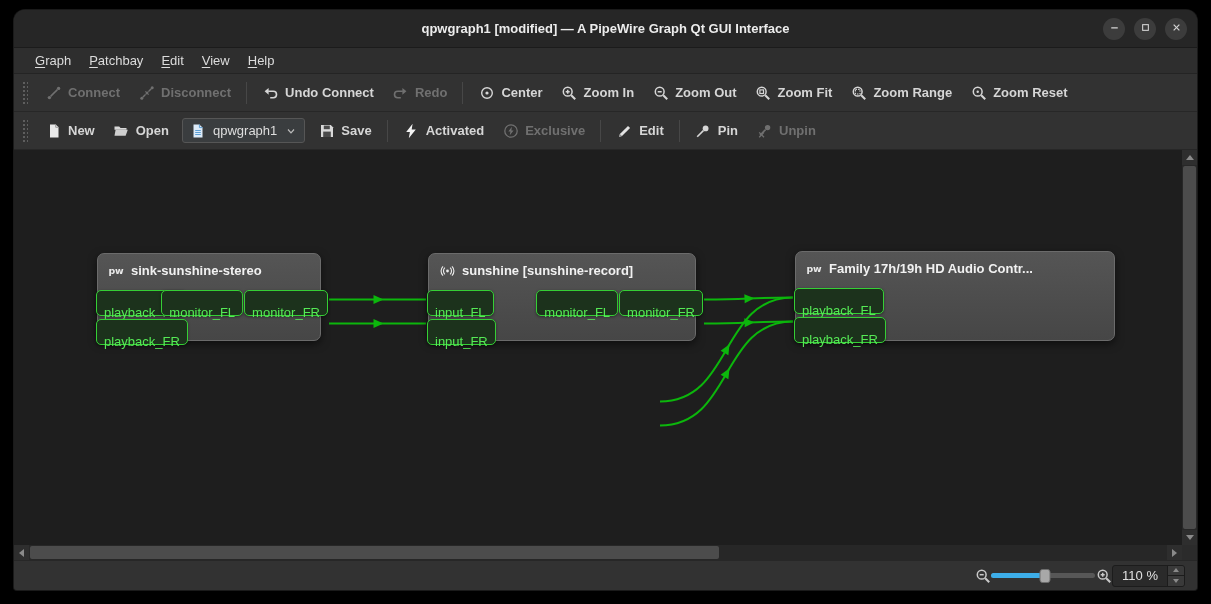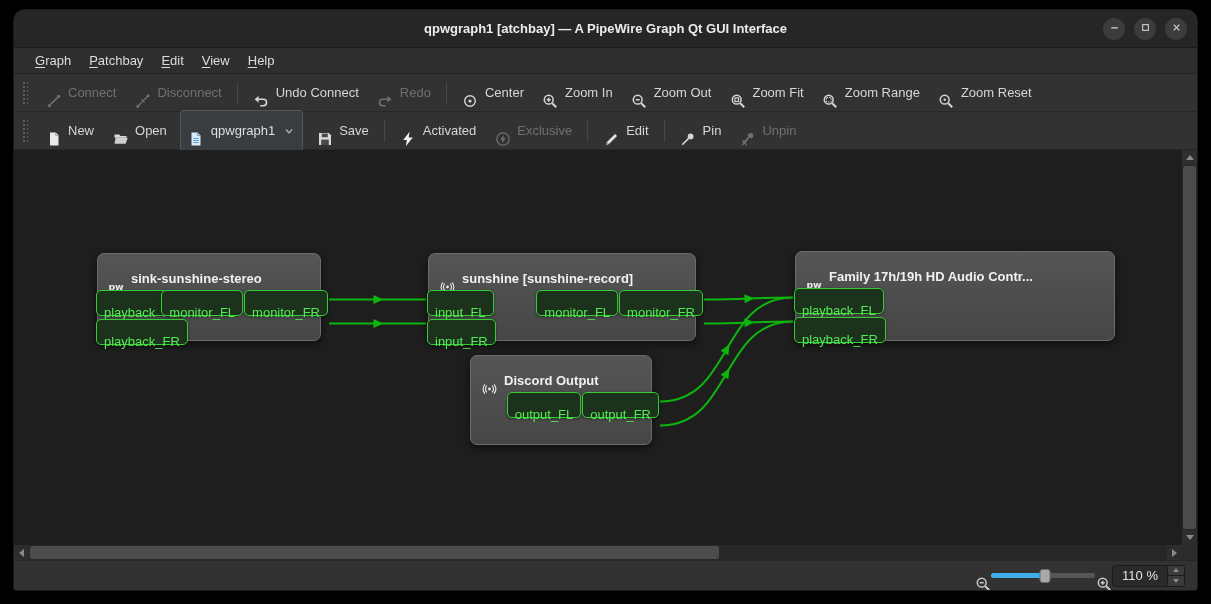--- a/index.html
+++ b/index.html
@@ -26,23 +26,23 @@
   .menu-item u { text-decoration:underline; text-underline-offset:2px; }
 
   
   .toolbar { height:38px; background:#323232; border-bottom:1px solid #272727;
     display:flex; align-items:center; padding-left:5px; flex:none; }
   .tb-handle { width:6px; height:24px; margin:0 8px 0 3px;
     background-image:radial-gradient(circle, #5e5e5e 1px, transparent 1.3px);
     background-size:4px 4px; }
   .tb-btn { display:flex; align-items:center; gap:6px; padding:5px 9px; color:#d6d6d6;
     font-size:13px; border-radius:3px; }
-  .tb-btn .lbl { white-space:nowrap; }
+  .tb-btn .lbl { white-space:nowrap;font-weight:bold; }
   .tb-btn.disabled { color:#707070; }
-  .ico { width:17px; height:17px; display:inline-flex; align-items:center; justify-content:center;margin-top:16px; }
+  .ico { width:17px; height:17px; display:inline-flex; align-items:center; justify-content:center; }
   .ico svg { width:16px; height:16px; }
   .tb-sep { width:1px; height:22px; background:#474747; margin:0 6px; }
   .combo { display:flex; align-items:center; gap:6px; background:#3a3d3f; border:1px solid #565656;
     border-radius:3px; padding:3px 7px; color:#dedede; font-size:13px; margin:0 4px; }
   .combo .chev { width:12px; height:12px; display:inline-flex; color:#bbb; margin-left:2px; }
   .combo .chev svg { width:12px; height:12px; }
 
   
   .canvas-wrap { flex:1; position:relative; background:#1e1e1e; overflow:hidden; }
   .canvas { position:absolute; left:0; top:0; right:15px; bottom:15px; overflow:hidden; }
@@ -92,21 +92,21 @@
   .spin-btn + .spin-btn { border-top:1px solid #1c1c1c; }
   .spin-btn .tri.up { border-bottom-width:4px; border-left-width:3.5px; border-right-width:3.5px; }
   .spin-btn .tri.down { border-top-width:4px; border-left-width:3.5px; border-right-width:3.5px; }
 </style>
 </head>
 <body>
 
 <div class="window">
 
   <div class="titlebar">
-    <div class="title">qpwgraph1 [atchbay] — A PipeWire Graph Qt GUI Interface</div>
+    <div class="title">qpwgraph1 [modified] — A PipeWire Graph Qt GUI Interface</div>
     <div class="win-controls">
         <div class="win-btn">
           <span><svg viewBox="0 0 16 16">
               <line x1="4" y1="8.5" x2="12" y2="8.5" stroke="currentColor" stroke-width="1.4"></line>
             </svg></span>
         </div>
         <div class="win-btn">
           <span><svg viewBox="0 0 16 16">
               <rect x="4.5" y="4.5" width="7" height="7" fill="none" stroke="currentColor" stroke-width="1.3"></rect>
             </svg></span>
@@ -396,39 +396,20 @@
               </svg>
             </span>
             <span>Family 17h/19h HD Audio Contr...</span>
           </div>
           <div class="ports-left">
             <div class="port">playback_FL</div>
             <div class="port">playback_FR</div>
           </div>
           <div class="ports-right"></div>
         </div>
-        <div class="node" style="left: 456px; top: 205px; width: 182px; height: 90px;">
-          <div class="node-header">
-            <span class="ico">
-              <svg viewBox="0 0 16 16" fill="none" stroke="currentColor">
-                <circle cx="8" cy="8" r="1.6" fill="currentColor" stroke="none"></circle>
-                <path d="M5 4.2 A5.3 5.3 0 0 0 5 11.8" stroke-width="1.3"></path>
-                <path d="M11 4.2 A5.3 5.3 0 0 1 11 11.8" stroke-width="1.3"></path>
-                <path d="M2.9 2.7 A7.4 7.4 0 0 0 2.9 13.3" stroke-width="1.3"></path>
-                <path d="M13.1 2.7 A7.4 7.4 0 0 1 13.1 13.3" stroke-width="1.3"></path>
-              </svg>
-            </span>
-            <span>Discord Output</span>
-          </div>
-          <div class="ports-left"></div>
-          <div class="ports-right">
-            <div class="port">output_FL</div>
-            <div class="port">output_FR</div>
-          </div>
-        </div>
       </div>
 
     <div class="vscroll">
       <div class="sb-arrow" style="top:0;left:0;">
           <span class="tri up"></span>
         </div>
       <div class="vthumb"></div>
       <div class="sb-arrow" style="bottom:0;left:0;">
           <span class="tri down"></span>
         </div>

